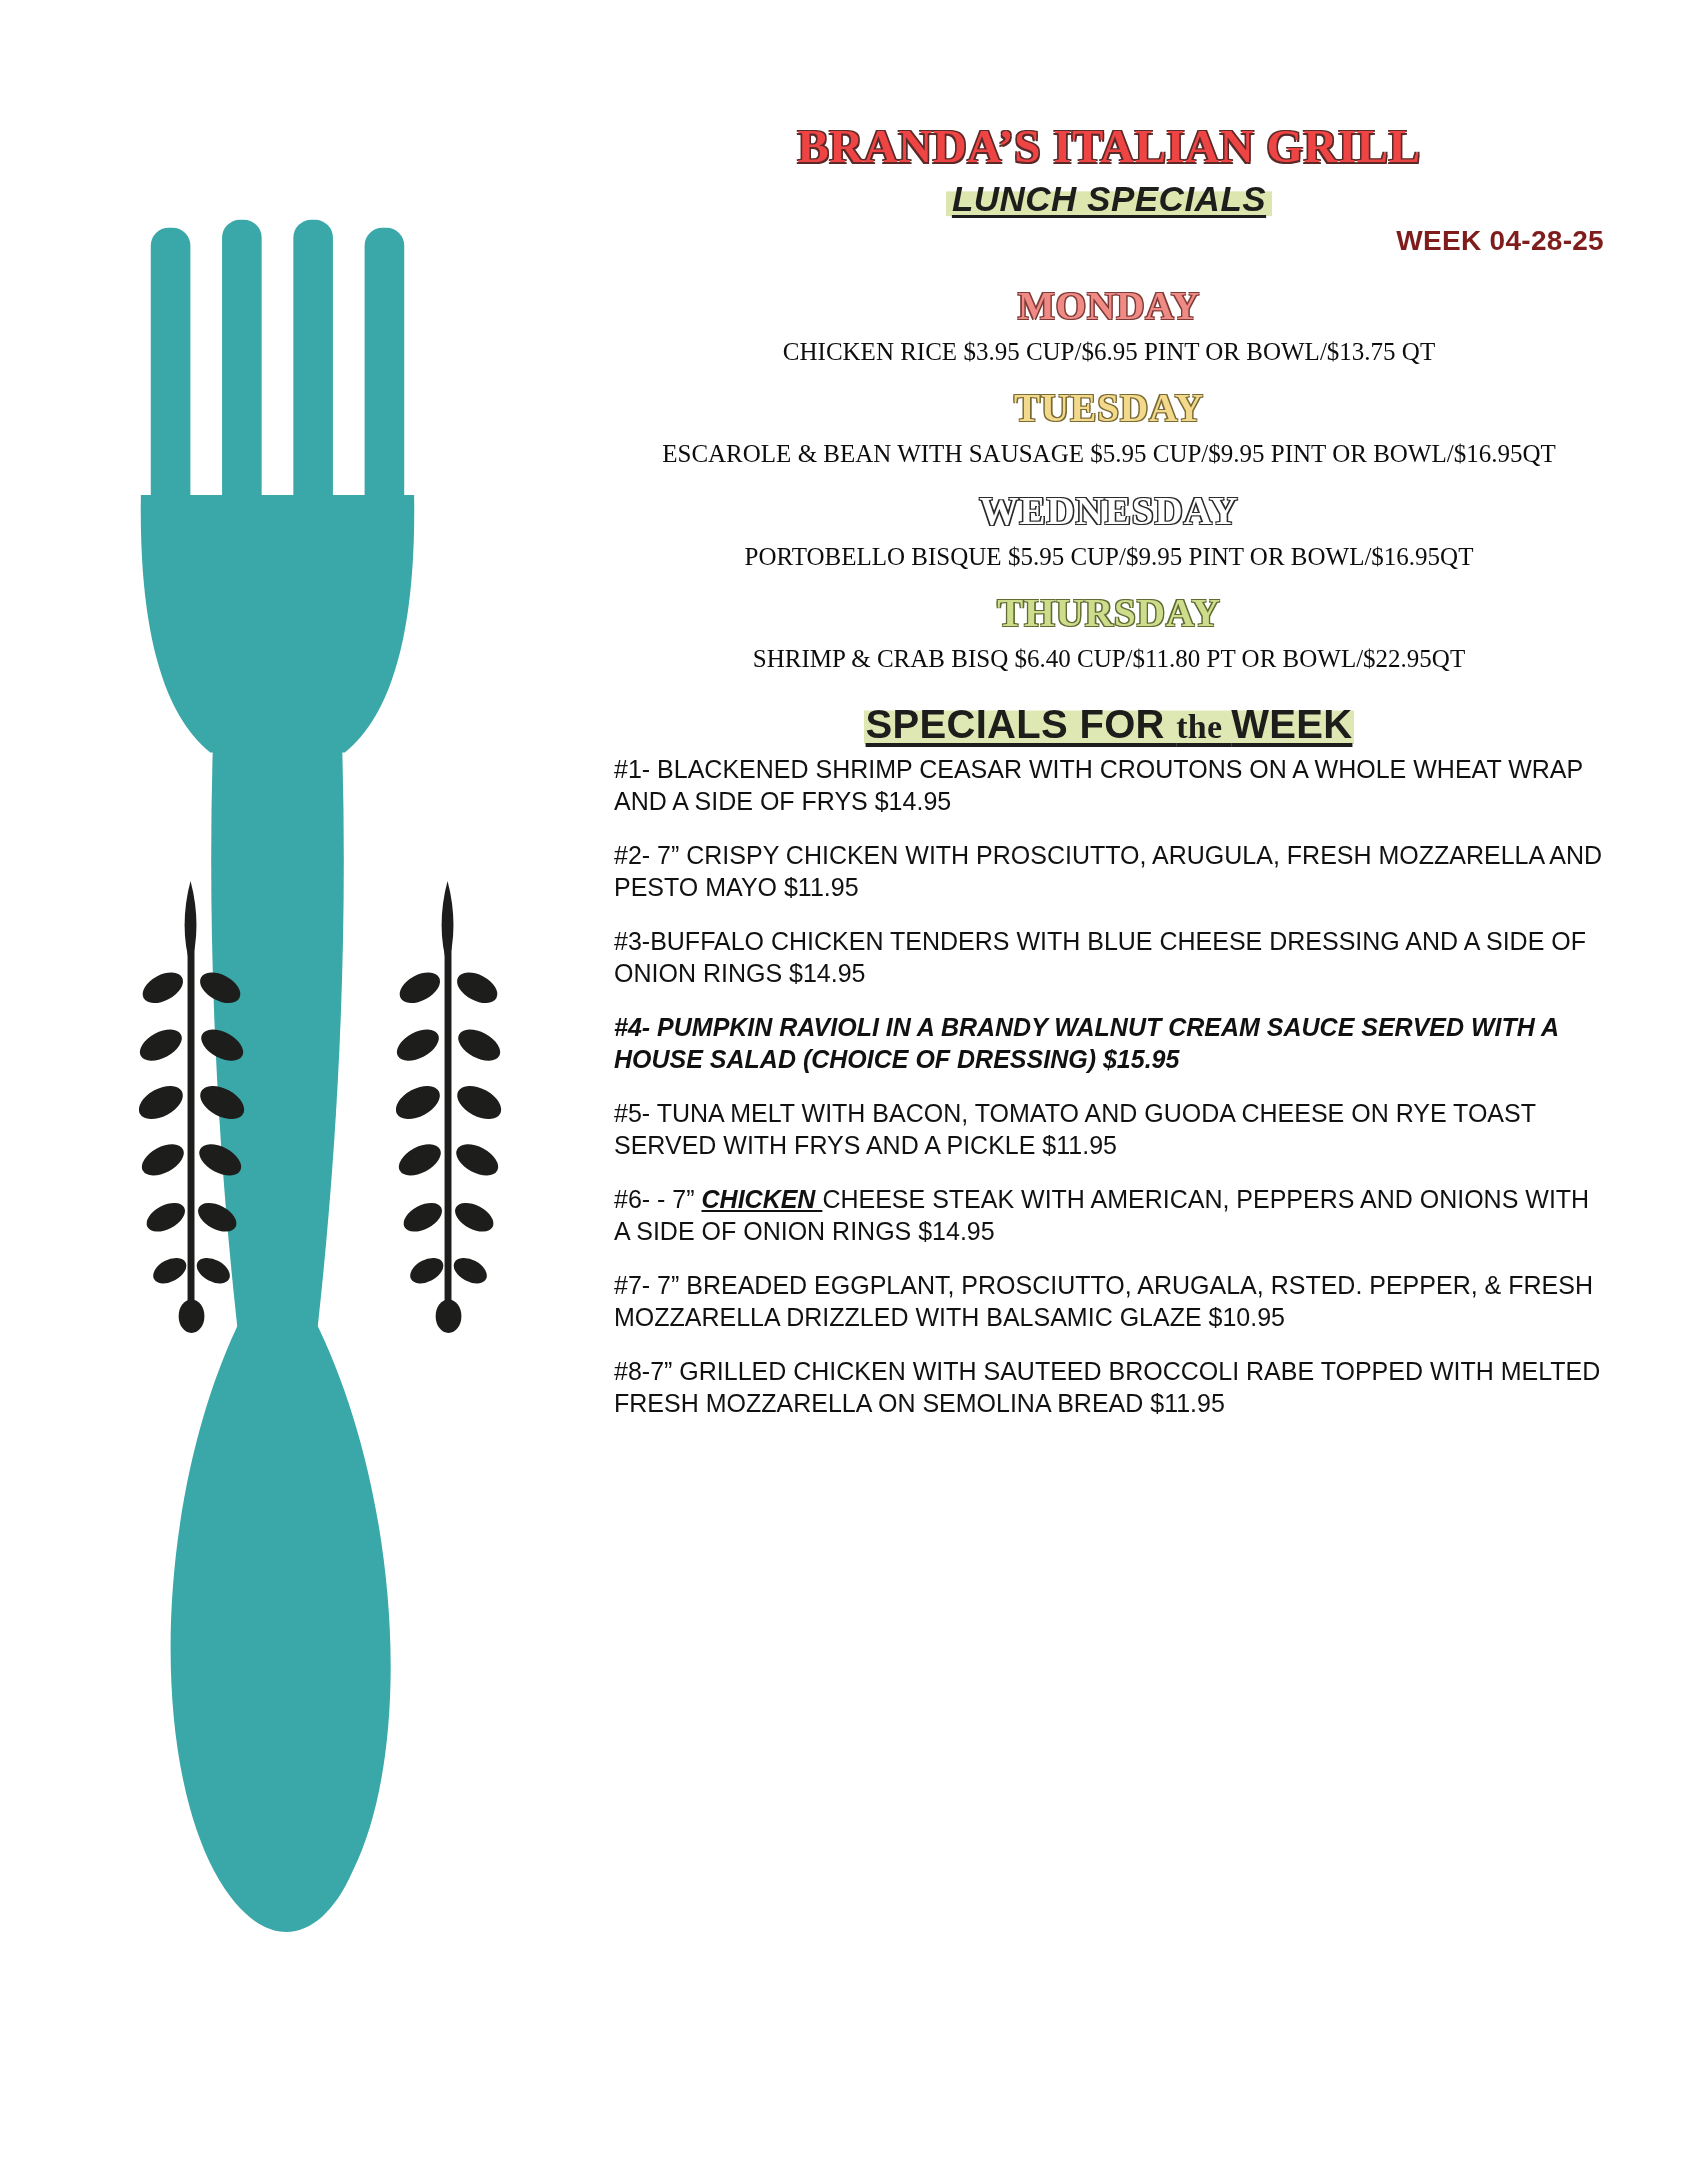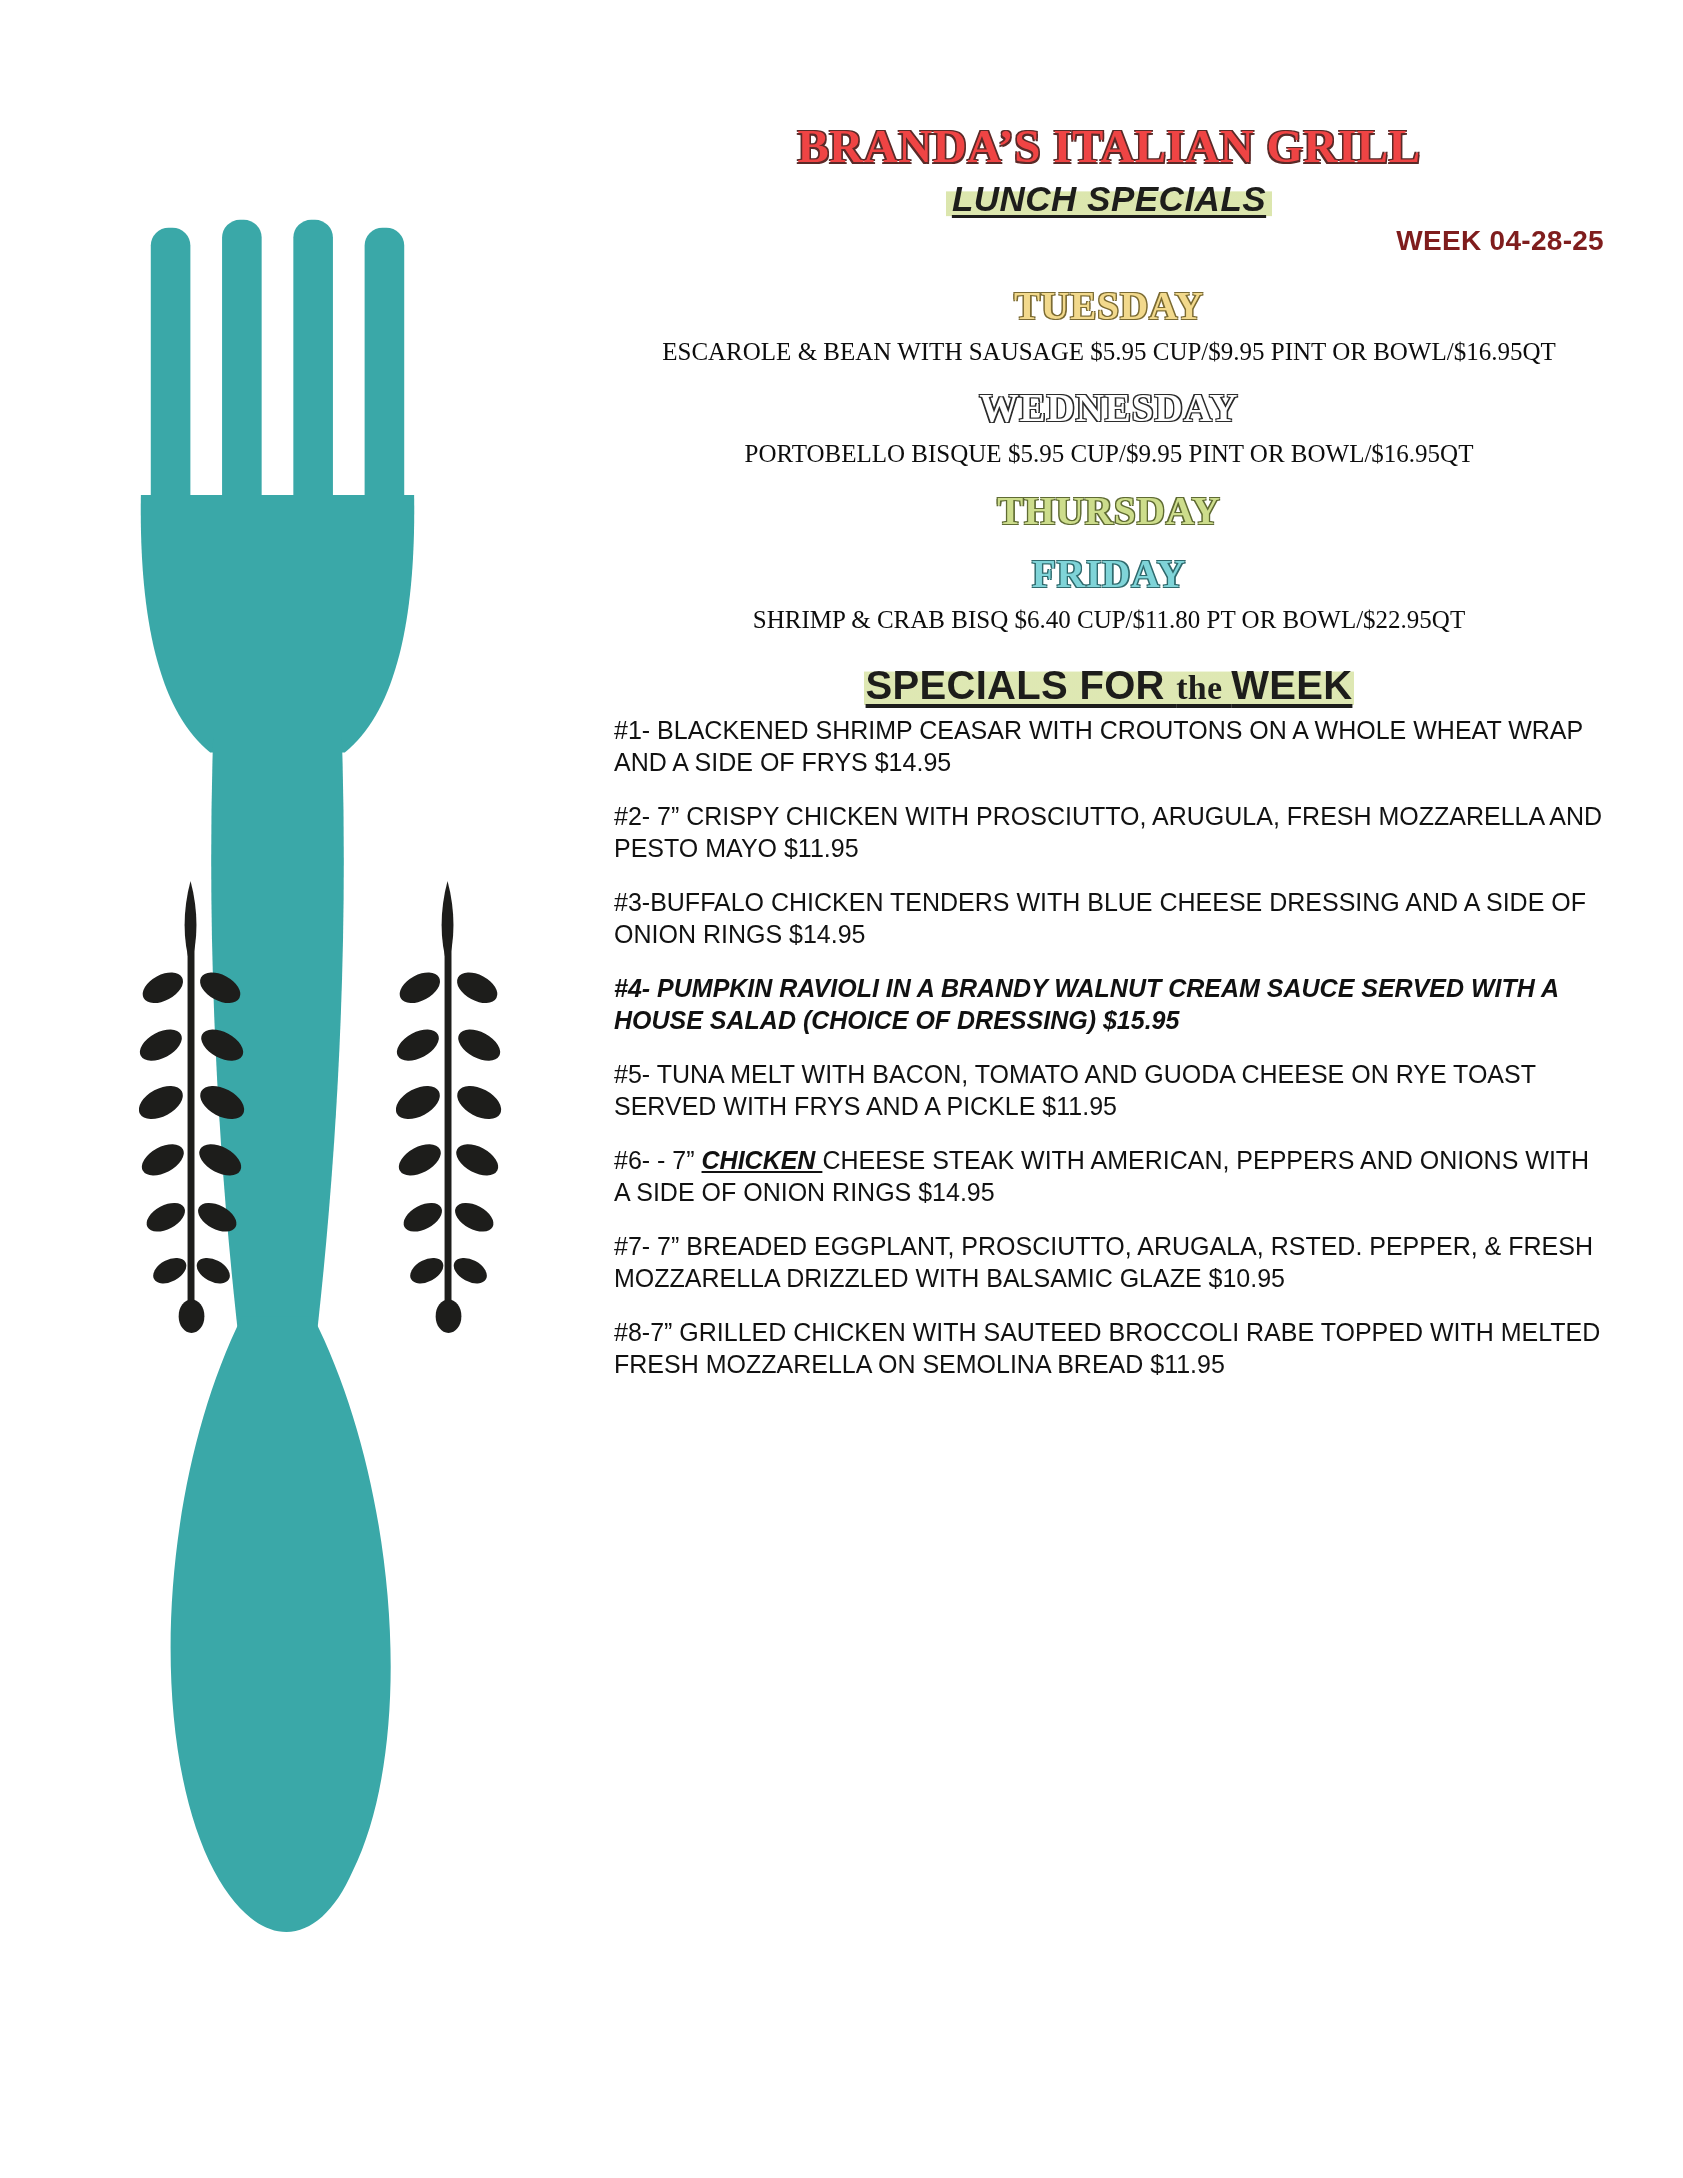--- a/index.html
+++ b/index.html
@@ -250,37 +250,40 @@
 <div id="menu">
 
   <h1 class="restaurant-name">BRANDA’S ITALIAN GRILL</h1>
 
   <div class="subtitle-wrap">
     <span class="subtitle">LUNCH SPECIALS</span>
   </div>
 
   <div class="week">WEEK 04-28-25</div>
 
+  <div>
+    <div class="day-name d-mon">MONDAY</div>
+    <div class="day-desc">CHICKEN RICE $3.95 CUP/$6.95 PINT OR BOWL/$13.75 QT</div>
+  </div>
 
   <div>
     <div class="day-name d-tue">TUESDAY</div>
     <div class="day-desc">ESCAROLE &amp; BEAN WITH SAUSAGE  $5.95 CUP/$9.95 PINT OR BOWL/$16.95QT</div>
   </div>
 
   <div>
     <div class="day-name d-wed">WEDNESDAY</div>
     <div class="day-desc">PORTOBELLO BISQUE  $5.95 CUP/$9.95 PINT OR BOWL/$16.95QT</div>
   </div>
 
   <div>
     <div class="day-name d-thu">THURSDAY</div>
   </div>
 
   <div>
-    <div class="day-name d-fri">FRIDAY</div>
     <div class="day-desc">SHRIMP &amp; CRAB BISQ $6.40 CUP/$11.80 PT OR BOWL/$22.95QT</div>
   </div>
 
   <div class="specials-head-wrap">
     <span class="specials-head"><span>SPECIALS FOR </span><span class="lower">the </span><span>WEEK</span></span>
   </div>
 
   <p class="special-item">#1- BLACKENED SHRIMP CEASAR WITH CROUTONS ON A WHOLE WHEAT WRAP AND A SIDE OF FRYS $14.95</p>
   <p class="special-item">#2- 7” CRISPY CHICKEN WITH PROSCIUTTO, ARUGULA, FRESH MOZZARELLA AND PESTO MAYO $11.95</p>
   <p class="special-item">#3-BUFFALO CHICKEN TENDERS WITH BLUE CHEESE DRESSING AND A SIDE OF ONION RINGS $14.95</p>

